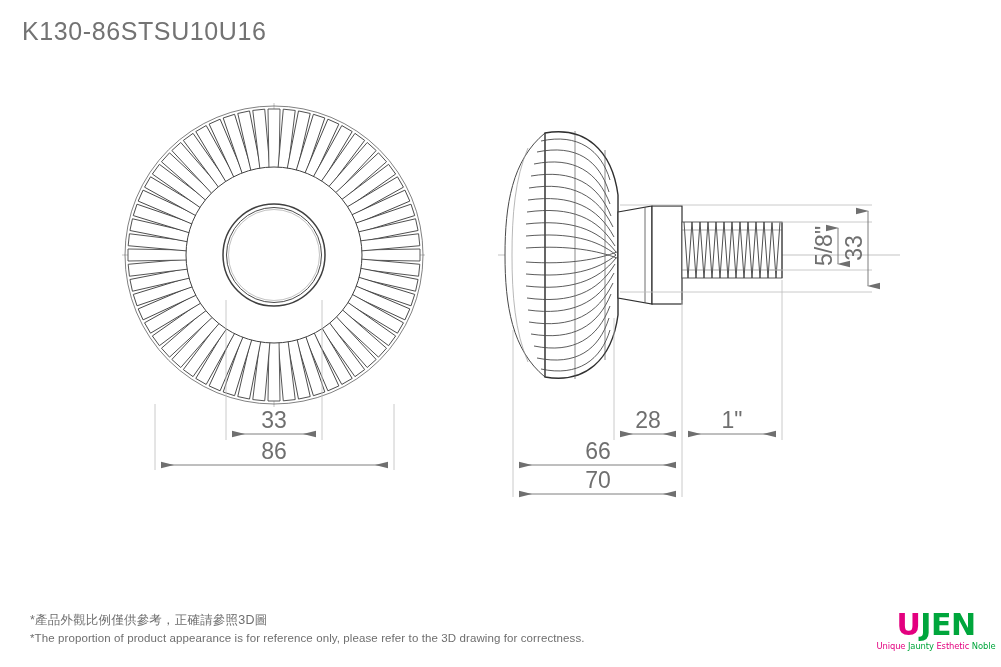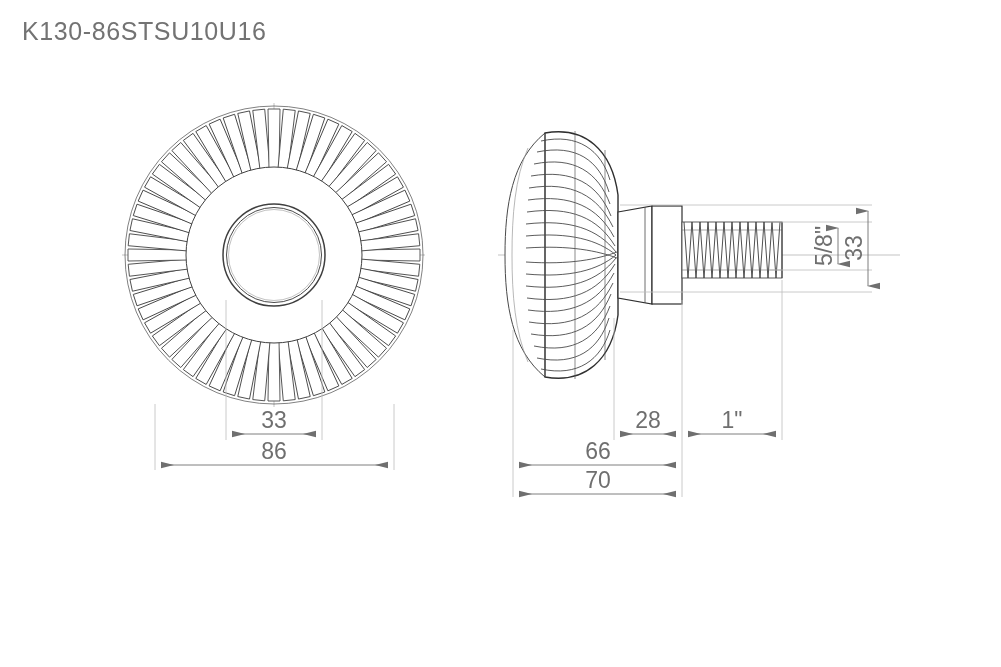--- a/index.html
+++ b/index.html
@@ -425,15 +425,23 @@
       </g>
 
       <line x1="838" y1="228" x2="838" y2="264" stroke="#6f6f6f" stroke-width="0.9" marker-start="url(#arrHeadU)" marker-end="url(#arrHeadD)"></line>
       <text class="dim-text" x="832" y="246" text-anchor="middle" transform="rotate(-90 832 246)">5/8"</text>
 
       <line x1="868" y1="211" x2="868" y2="286" stroke="#6f6f6f" stroke-width="0.9" marker-start="url(#arrHeadU)" marker-end="url(#arrHeadD)"></line>
       <text class="dim-text" x="862" y="248" text-anchor="middle" transform="rotate(-90 862 248)">33</text>
     </g>
   </svg>
 
-
+  <div id="footer-notes">
+    <div class="note-cn">*產品外觀比例僅供參考，正確請參照3D圖</div>
+    <div class="note-en">*The proportion of product appearance is for reference only, please refer to the 3D drawing for correctness.</div>
+  </div>
+
+  <div id="brand-logo">
+    <div id="logo-wordmark"><span class="lg-u">U</span><span class="lg-j">J</span><span class="lg-e">E</span><span class="lg-n">N</span></div>
+    <div id="logo-tagline"><span class="tg-unique">Unique</span> <span class="tg-jaunty">Jaunty</span> <span class="tg-esthetic">Esthetic</span> <span class="tg-noble">Noble</span></div>
+  </div>
 
 </div>
 
 </body></html>

